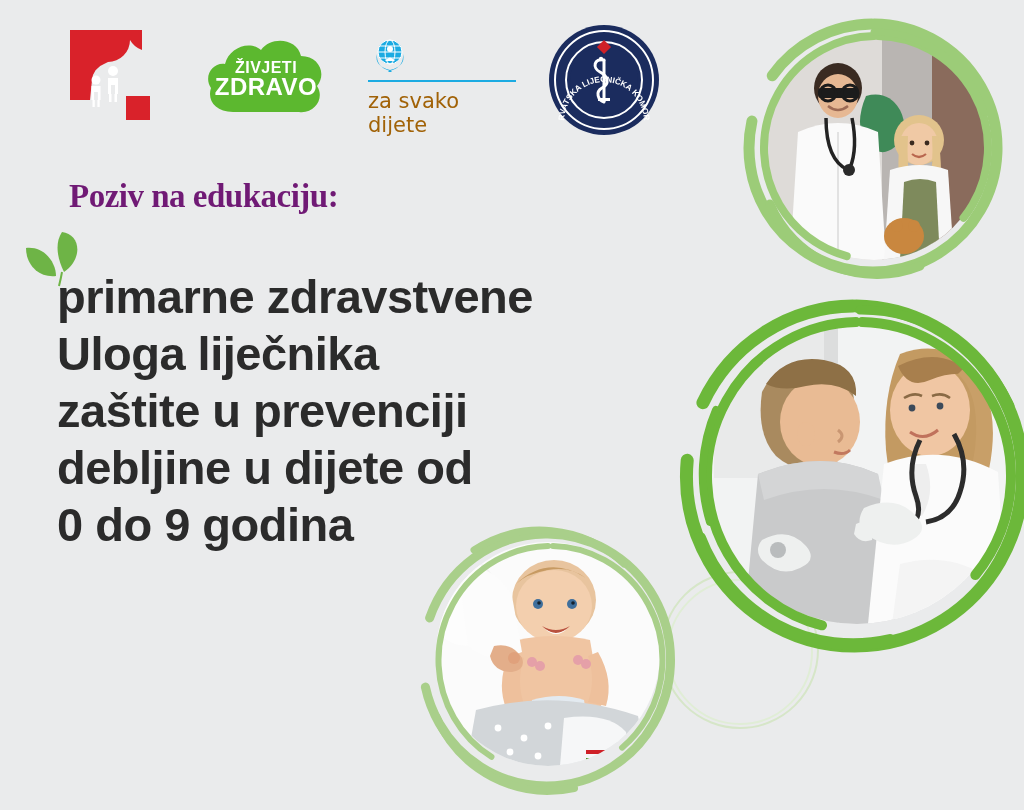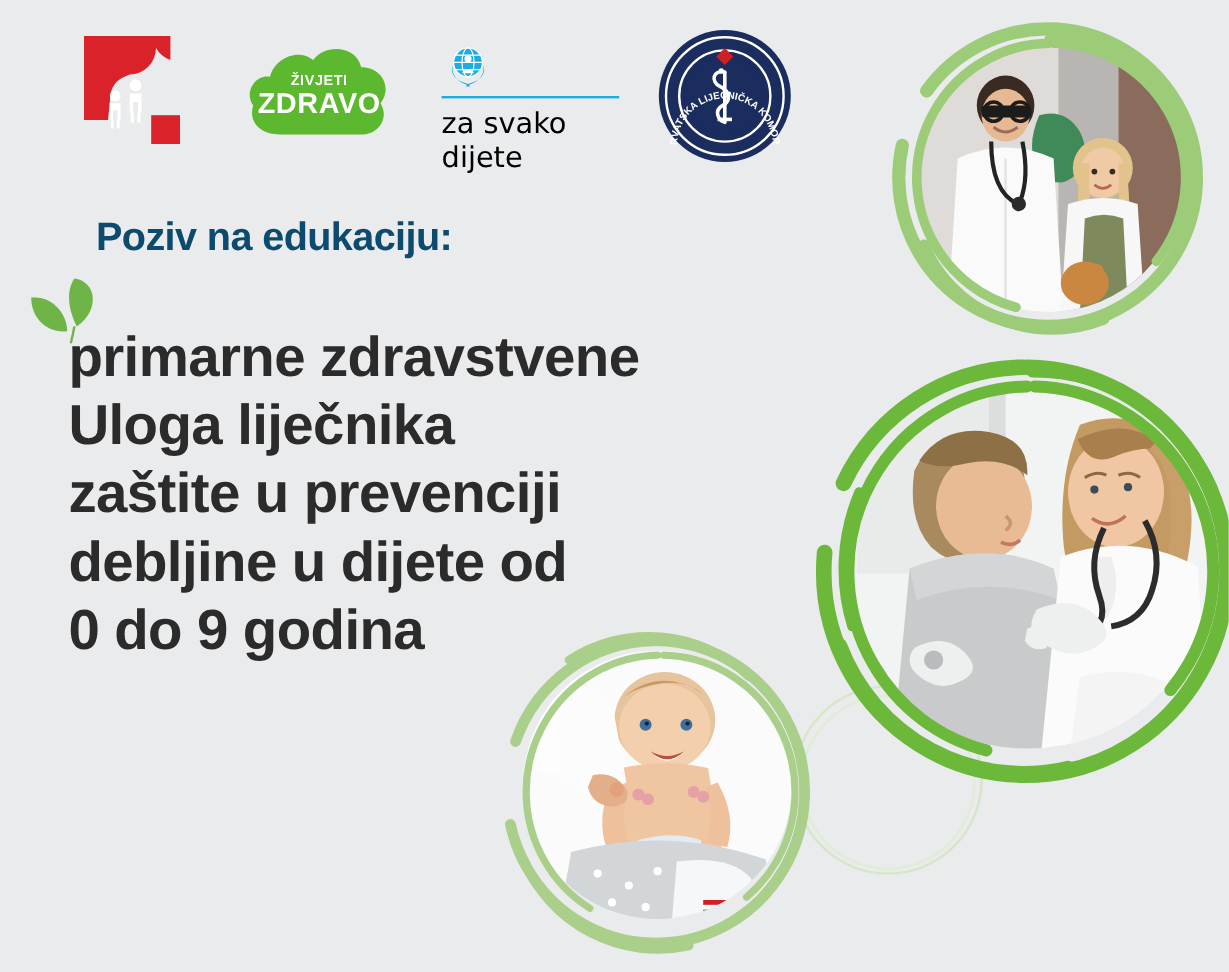--- a/index.html
+++ b/index.html
@@ -43,21 +43,21 @@
     left: 0; right: 0;
     top: 26px;
     text-align: center;
     color: #ffffff;
     font-weight: bold;
     font-size: 17px;
     line-height: 19px;
     letter-spacing: 0.5px;
     font-family: "Liberation Sans", sans-serif;
   }
-  .cloud-text .l1 { display:block; font-size: 12px; }
+  .cloud-text .l1 { display:block; font-size: 16px; }
   .cloud-text .l2 { display:block; font-size: 24px; }
 
   
   .logo-unicef { left: 368px; top: 32px; width: 155px; height: 88px; }
   .unicef-row { display: flex; align-items: center; }
   .unicef-word {
     color: #1cabe2;
     font-size: 37px;
     line-height: 38px;
     font-weight: normal;
@@ -65,38 +65,38 @@
     font-family: "DejaVu Sans", sans-serif;
   }
   .unicef-rule {
     margin-top: 6px;
     height: 2px;
     background: #1cabe2;
     width: 148px;
   }
   .unicef-tag {
     margin-top: 7px;
-    color: #000000;
-    font-size: 24px;
+    color: #a16207;
+    font-size: 21px;
     font-family: "DejaVu Sans", sans-serif;
   }
 
   
   .logo-hlk { left: 548px; top: 24px; width: 112px; height: 112px; }
 
   
   .kicker {
     position: absolute;
-    left: 80px;
+    left: 69px;
     top: 178px;
     font-size: 33px;
     font-weight: bold;
-    color: #0c4a6e;
+    color: #701a75;
     letter-spacing: -0.5px;
-    font-family: Liberation Sans, sans-serif;
+    font-family: Liberation Serif, serif;
   }
   .sprout {
     position: absolute;
     left: 14px;
     top: 228px;
     width: 86px;
     height: 72px;
   }
   .headline {
     position: absolute;

